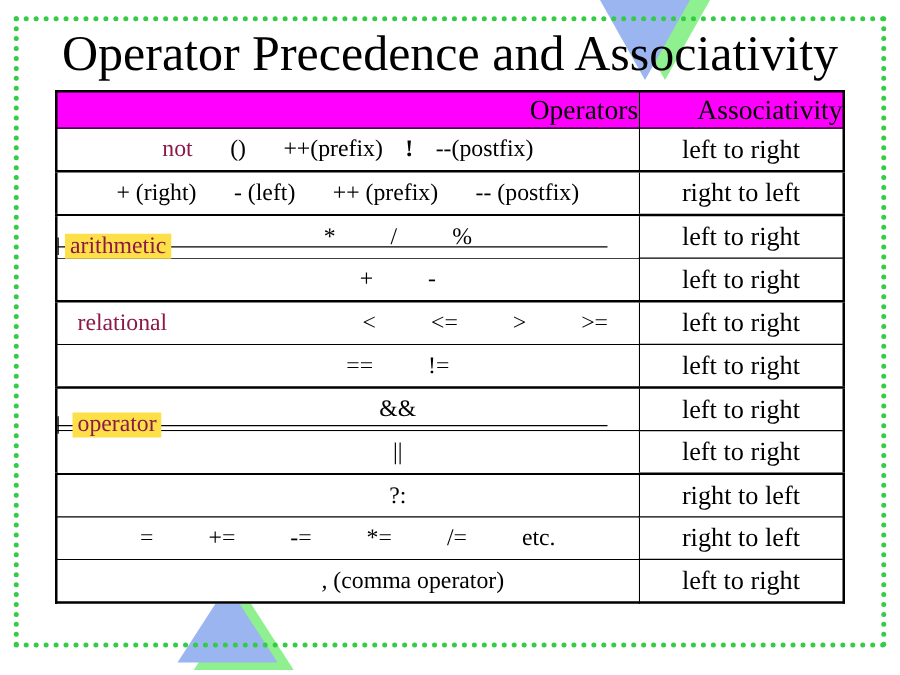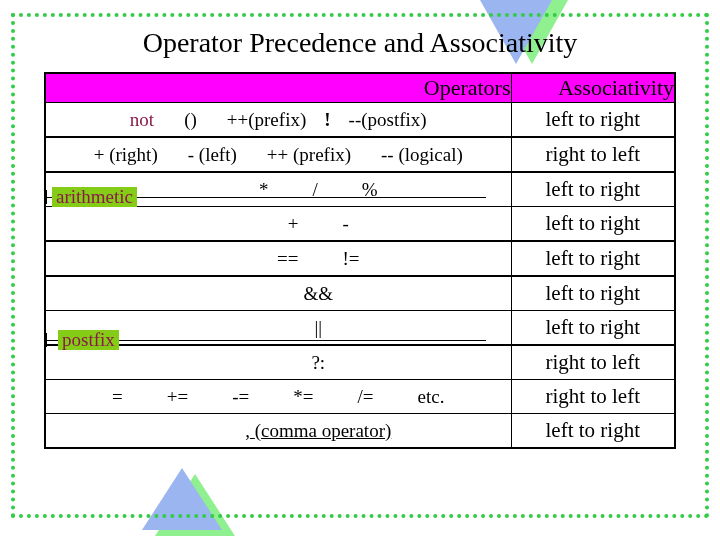--- a/index.html
+++ b/index.html
@@ -66,21 +66,21 @@
     border-bottom: 62px solid #9bb5f0;
   }
 
   
   #title {
     position: absolute;
     left: 0;
     top: 24px;
     width: 720px;
     text-align: center;
-    font-size: 28px;
+    font-size: 40px;
     line-height: 38px;
     color: #000000;
     white-space: nowrap;
     font-family: "Liberation Serif", "DejaVu Serif", serif;
   }
 
   
   #table-wrap {
     position: absolute;
     left: 44px;
@@ -144,21 +144,21 @@
   .kw {
     color: #8b1a4a;
     font-weight: normal;
   }
 
   
   .grp-label {
     position: absolute;
     color: #8b1a4a;
     font-size: 19px;
-    background: #84cc16;
+    background: #fde047;
     padding: 0 4px;
     z-index: 4;
     white-space: nowrap;
     line-height: 20px;
   }
   
   .grp-rule {
     position: absolute;
     height: 0;
     border-top: 1px solid #000000;
@@ -224,21 +224,21 @@
             <span class="rowcontent">
               <span class="kw">not</span><span class="sp-md"></span><span>()</span><span class="sp-md"></span><span>++(prefix)</span><span class="sp-sm"></span><span class="bold-blk">!</span><span class="sp-sm"></span><span>--(postfix)</span>
             </span>
           </td>
           <td class="assoc">left to right</td>
         </tr>
 
         <tr class="grp-end">
           <td class="ops">
             <span class="rowcontent">
-              <span>+ (right)</span><span class="sp-md"></span><span>- (left)</span><span class="sp-md"></span><span>++ (prefix)</span><span class="sp-md"></span><span>-- (logical)</span>
+              <span>+ (right)</span><span class="sp-md"></span><span>- (left)</span><span class="sp-md"></span><span>++ (prefix)</span><span class="sp-md"></span><span>-- (postfix)</span>
             </span>
           </td>
           <td class="assoc">right to left</td>
         </tr>
 
         <tr>
           <td class="ops">
             <span class="rowcontent" style="padding-left:40px;">
               <span>*</span><span class="sp-lg"></span><span>/</span><span class="sp-lg"></span><span>%</span>
             </span>
@@ -248,20 +248,29 @@
 
         <tr class="grp-end">
           <td class="ops">
             <span class="rowcontent" style="padding-left:40px;">
               <span>+</span><span class="sp-lg"></span><span>-</span>
             </span>
           </td>
           <td class="assoc">left to right</td>
         </tr>
 
+        <tr>
+          <td class="ops">
+            <span class="rel-label">relational</span>
+            <span class="rowcontent" style="padding-left:110px;">
+              <span>&lt;</span><span class="sp-lg"></span><span>&lt;=</span><span class="sp-lg"></span><span>&gt;</span><span class="sp-lg"></span><span>&gt;=</span>
+            </span>
+          </td>
+          <td class="assoc">left to right</td>
+        </tr>
 
         <tr class="grp-end">
           <td class="ops">
             <span class="rowcontent" style="padding-left:40px;">
               <span>==</span><span class="sp-lg"></span><span>!=</span>
             </span>
           </td>
           <td class="assoc">left to right</td>
         </tr>
 
@@ -296,32 +305,32 @@
           <td class="ops">
             <span class="rowcontent">
               <span>=</span><span class="sp-lg"></span><span>+=</span><span class="sp-lg"></span><span>-=</span><span class="sp-lg"></span><span>*=</span><span class="sp-lg"></span><span>/=</span><span class="sp-lg"></span><span>etc.</span>
             </span>
           </td>
           <td class="assoc">right to left</td>
         </tr>
 
         <tr>
           <td class="ops">
-            <span class="rowcontent" style="padding-left:40px;text-decoration:underline;">
+            <span class="rowcontent" style="padding-left:52px;">
               <span>,</span> <span>(comma operator)</span>
             </span>
           </td>
           <td class="assoc">left to right</td>
         </tr>
 
       </tbody>
     </table>
 
     <div class="grp-tick" style="left:2px; top:118px; height:14px;"></div>
     <div class="grp-rule" style="left:2px; top:125px; width:440px;"></div>
     <div class="grp-label" style="left:8px; top:115px;">arithmetic</div>
 
     <div class="grp-tick" style="left:2px; top:261px; height:14px;"></div>
     <div class="grp-rule" style="left:2px; top:268px; width:440px;"></div>
-    <div class="grp-label" style="left:14px; top:258px;">postfix</div>
+    <div class="grp-label" style="left:14px; top:258px;">operator</div>
   </div>
 
 </div>
 
 </body></html>

